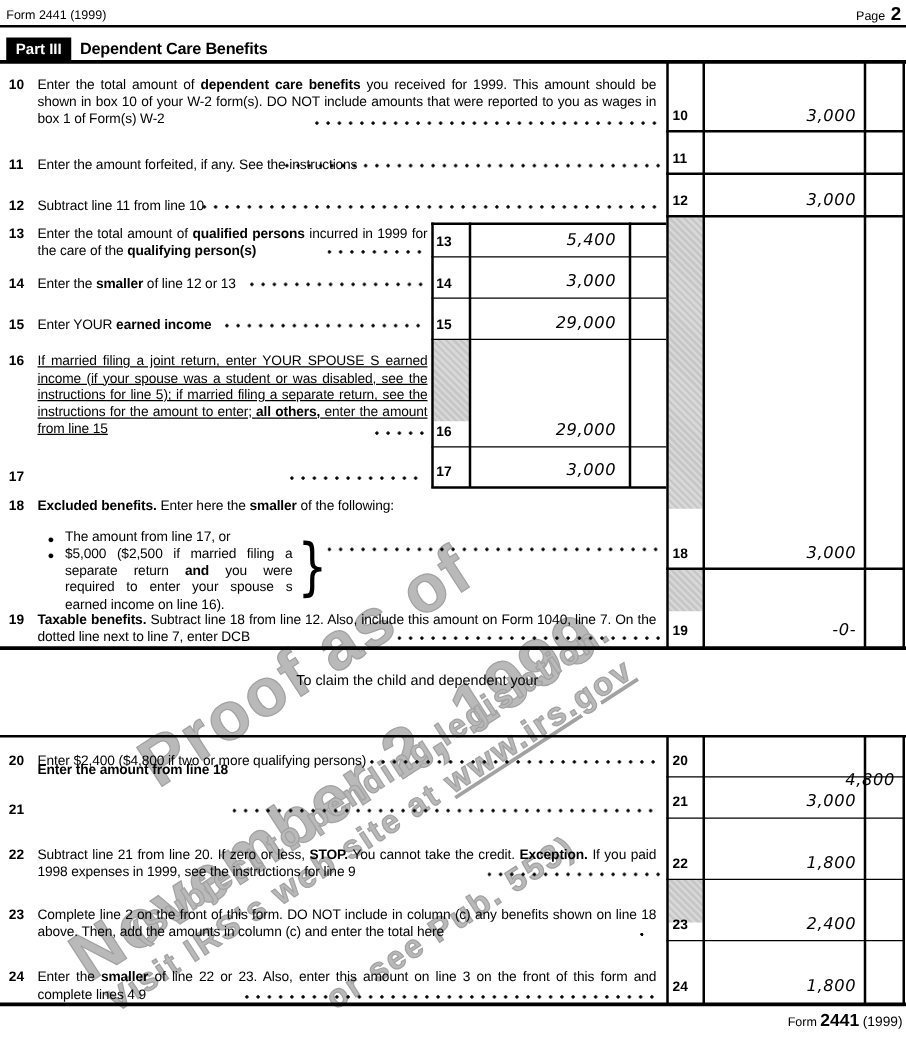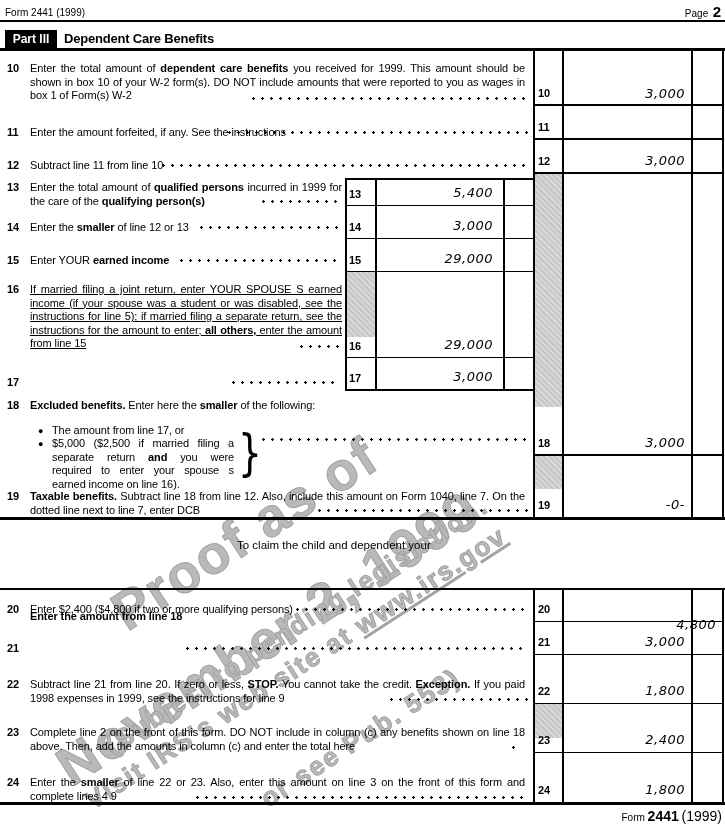--- a/index.html
+++ b/index.html
@@ -37,21 +37,21 @@
   
   .wm{position:absolute;z-index:1;color:#b9b9b9;font-weight:bold;white-space:nowrap;
       transform-origin:0 0;transform:rotate(-33deg);letter-spacing:2px;
       -webkit-text-stroke:1px #a2a2a2;}
   .wm-big{font-size:54px;}
   .wm-small{font-size:26px;}
   .wm u{text-decoration-thickness:3px;}
   
   .footer{position:absolute;z-index:3;font-size:10px;}
   .footer .fnum{font-size:14px;font-weight:bold;}
-  .footer .fyr{font-size:14px;}
+  .footer .fyr{font-size:11px;}
   .note{position:absolute;font-size:11.5px;line-height:13.5px;z-index:3;}
 </style>
 </head>
 <body>
 
 <div class="page">
 
   <div class="formid abs" style="left:5px;top:7px;">Form 2441 (1999)</div>
   <div class="abs" style="right:4px;top:3px;z-index:3;">
     <span class="pageword">Page</span>

